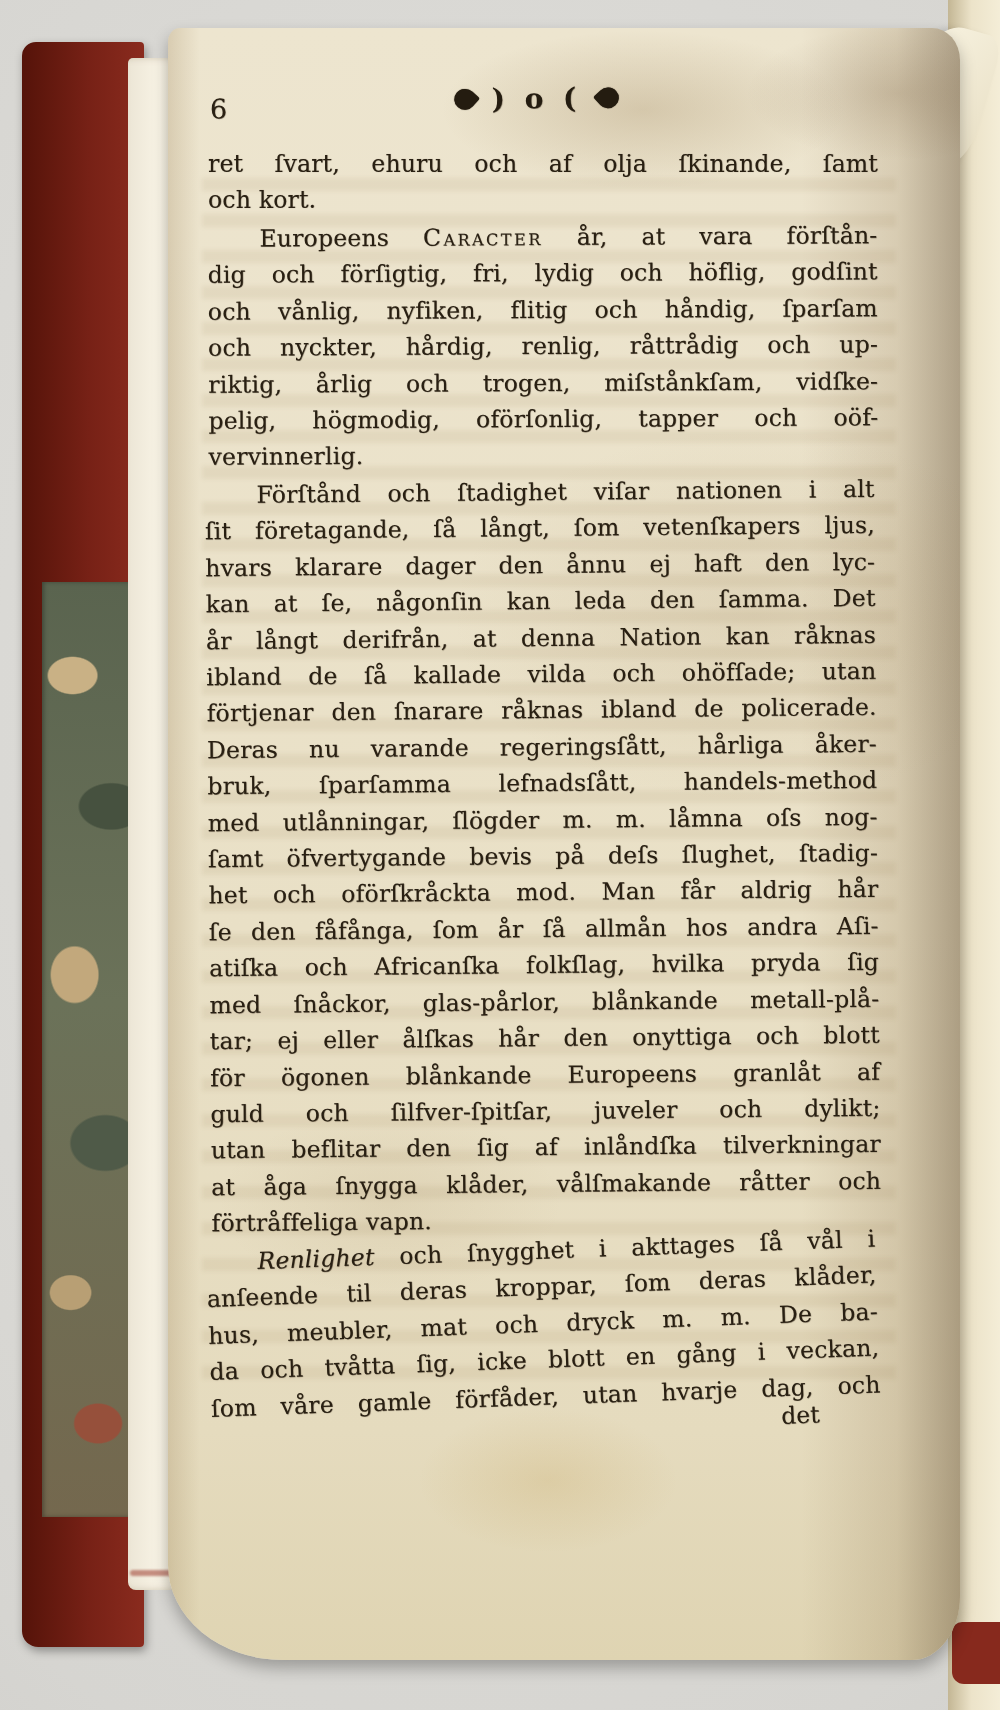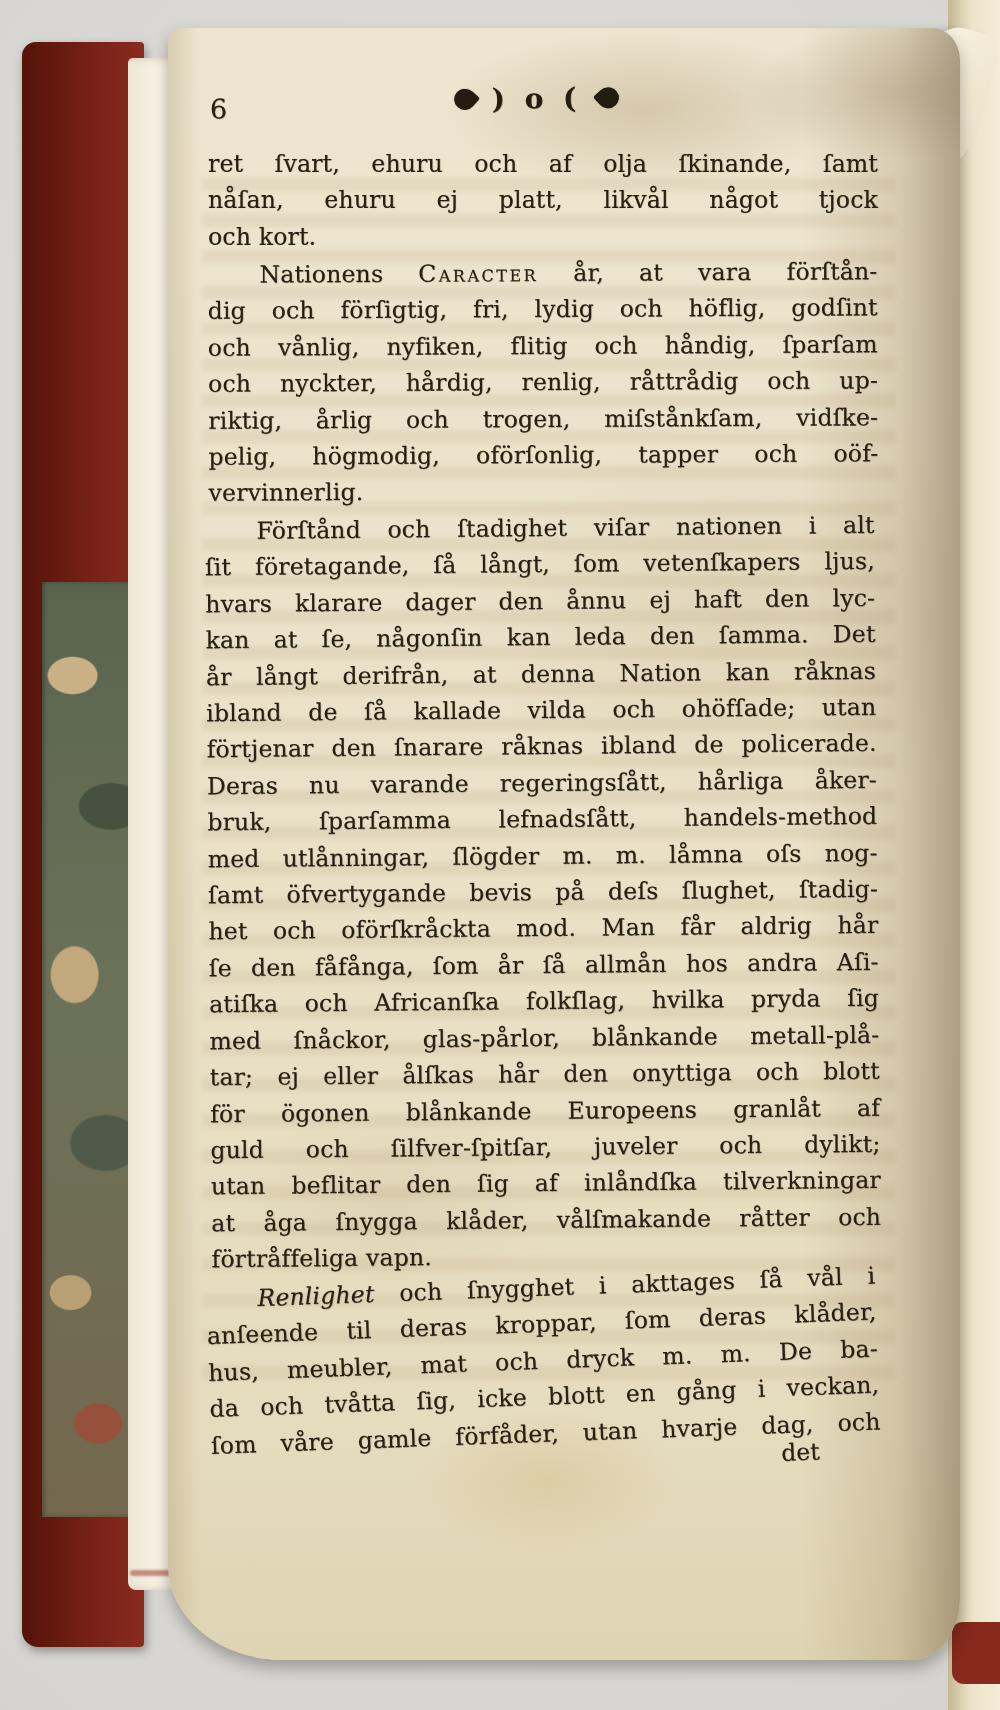--- a/index.html
+++ b/index.html
@@ -128,25 +128,24 @@
         <span class="ornament">
           <span class="fleuron fl-left"></span>
           <span class="orn-text">) o (</span>
           <span class="fleuron fl-right"></span>
         </span>
       </div>
 
       <div id="textblock">
           <div class="para p1">
             <div class="line"><span>ret ſvart, ehuru och af olja ſkinande, ſamt</span></div>
-            <div class="line"><span>nåſan, ehuru ej platt, likvål något tjock</span></div>
             <div class="line endline"><span>och kort.</span></div>
           </div>
           <div class="para p2">
-            <div class="line indent"><span>Nationens </span><span class="sc">Caracter</span><span> år, at vara förſtån-</span></div>
+            <div class="line indent"><span>Europeens </span><span class="sc">Caracter</span><span> år, at vara förſtån-</span></div>
             <div class="line"><span>dig och förſigtig, fri, lydig och höflig, godſint</span></div>
             <div class="line"><span>och vånlig, nyfiken, flitig och håndig, ſparſam</span></div>
             <div class="line"><span>och nyckter, hårdig, renlig, råttrådig och up-</span></div>
             <div class="line"><span>riktig, årlig och trogen, miſstånkſam, vidſke-</span></div>
             <div class="line"><span>pelig, högmodig, oförſonlig, tapper och oöf-</span></div>
             <div class="line endline"><span>vervinnerlig.</span></div>
           </div>
           <div class="para p3">
             <div class="line indent"><span>Förſtånd och ſtadighet viſar nationen i alt</span></div>
             <div class="line"><span>ſit företagande, ſå långt, ſom vetenſkapers ljus,</span></div>

